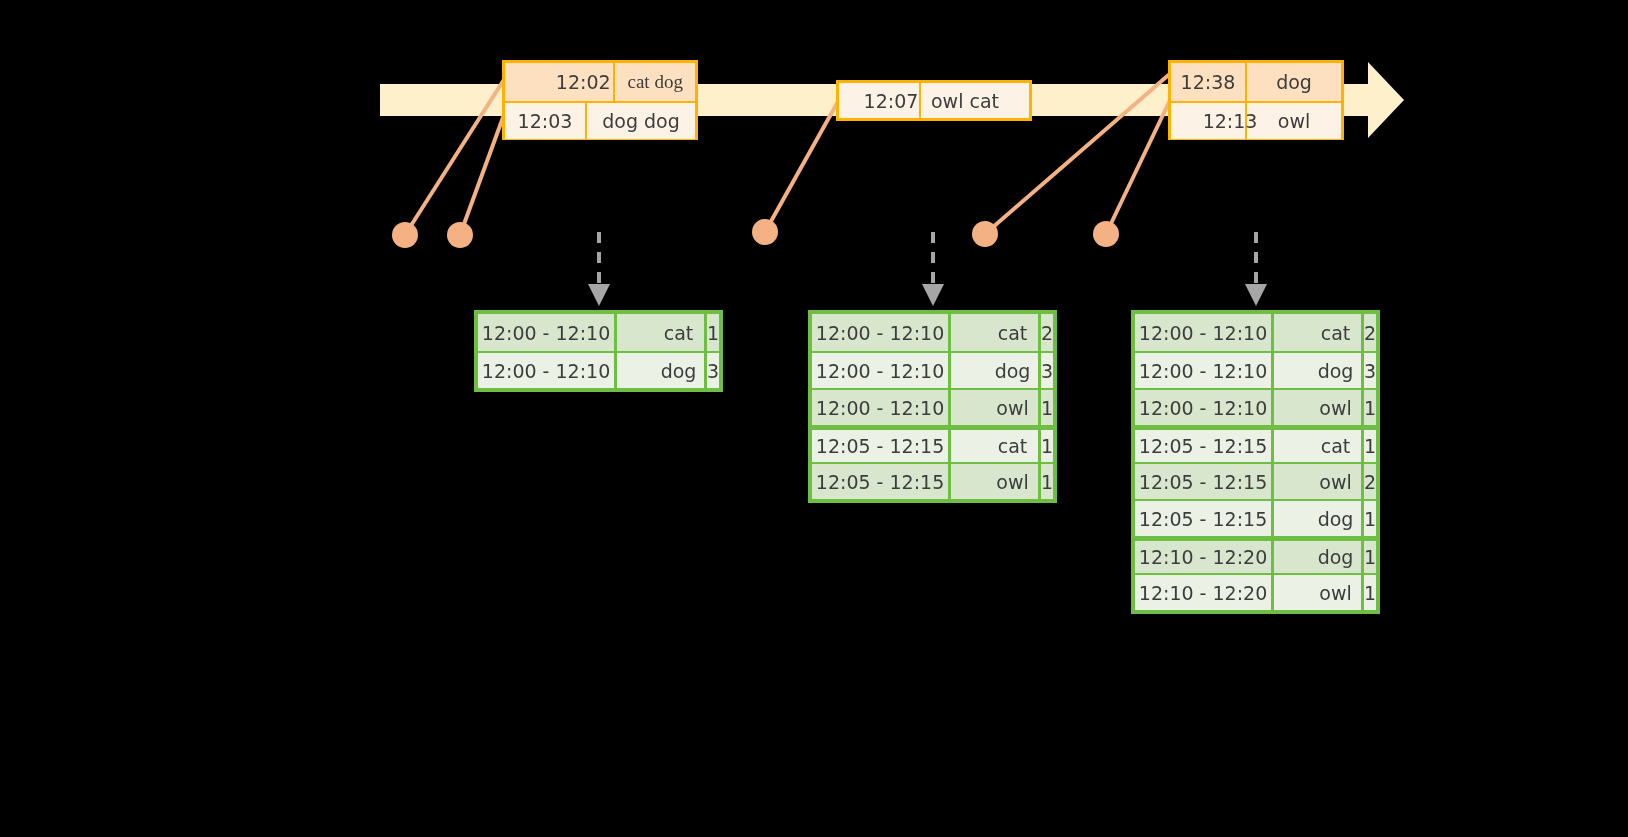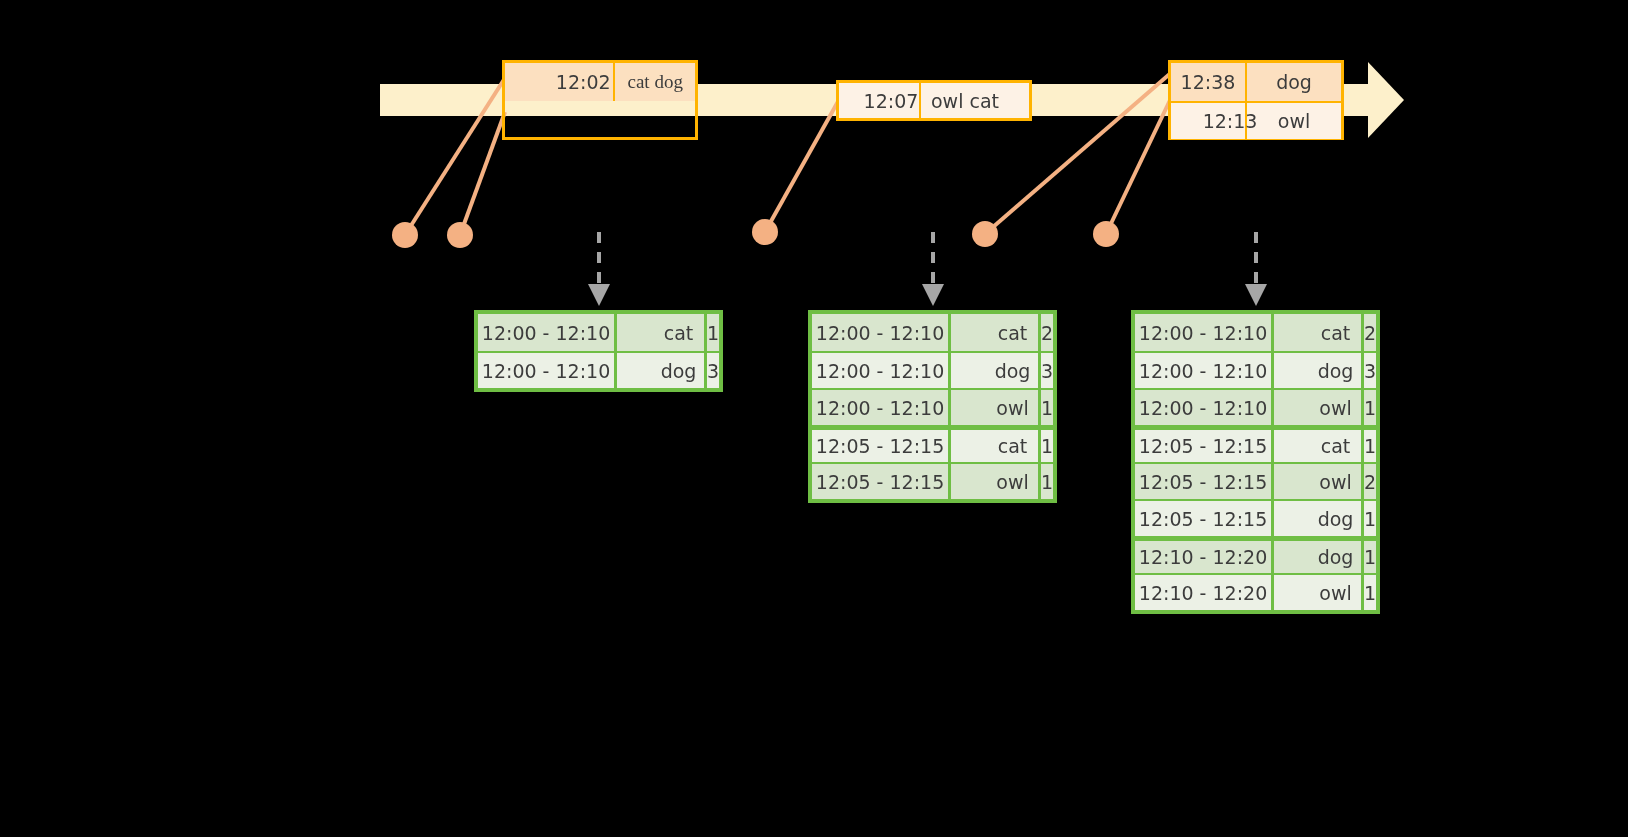--- a/index.html
+++ b/index.html
@@ -93,20 +93,24 @@
   <div class="dot" style="left:447px;top:222px;"></div>
   <div class="dot" style="left:752px;top:219px;"></div>
   <div class="dot" style="left:972px;top:221px;"></div>
   <div class="dot" style="left:1093px;top:221px;"></div>
 
   <div class="evt-group" style="left:502px;top:60px;width:196px;height:80px;">
     <div class="evt-row shade-a">
       <div class="evt-time" style="width:84px;margin-left:48px;">12:02</div>
       <div class="evt-val" style="width:108px;font-family:Liberation Serif, serif;">cat dog</div>
     </div>
+    <div class="evt-row shade-b">
+      <div class="evt-time" style="width:82px;">12:03</div>
+      <div class="evt-val" style="width:108px;">dog dog</div>
+    </div>
   </div>
 
   <div class="evt-group" style="left:836px;top:80px;width:196px;height:41px;">
     <div class="evt-row shade-b" style="height:35px;">
       <div class="evt-time" style="width:82px;padding-left:24px;">12:07</div>
       <div class="evt-val" style="width:88px;">owl cat</div>
     </div>
   </div>
 
   <div class="evt-group" style="left:1168px;top:60px;width:176px;height:80px;">

